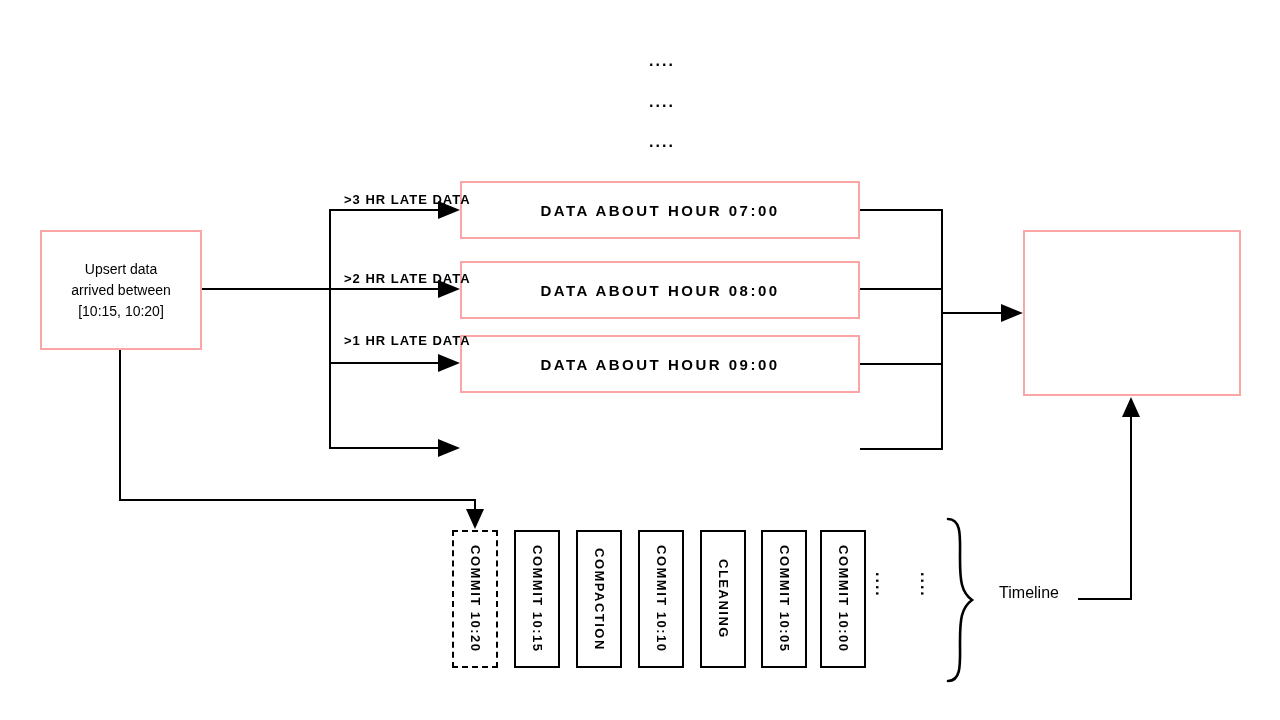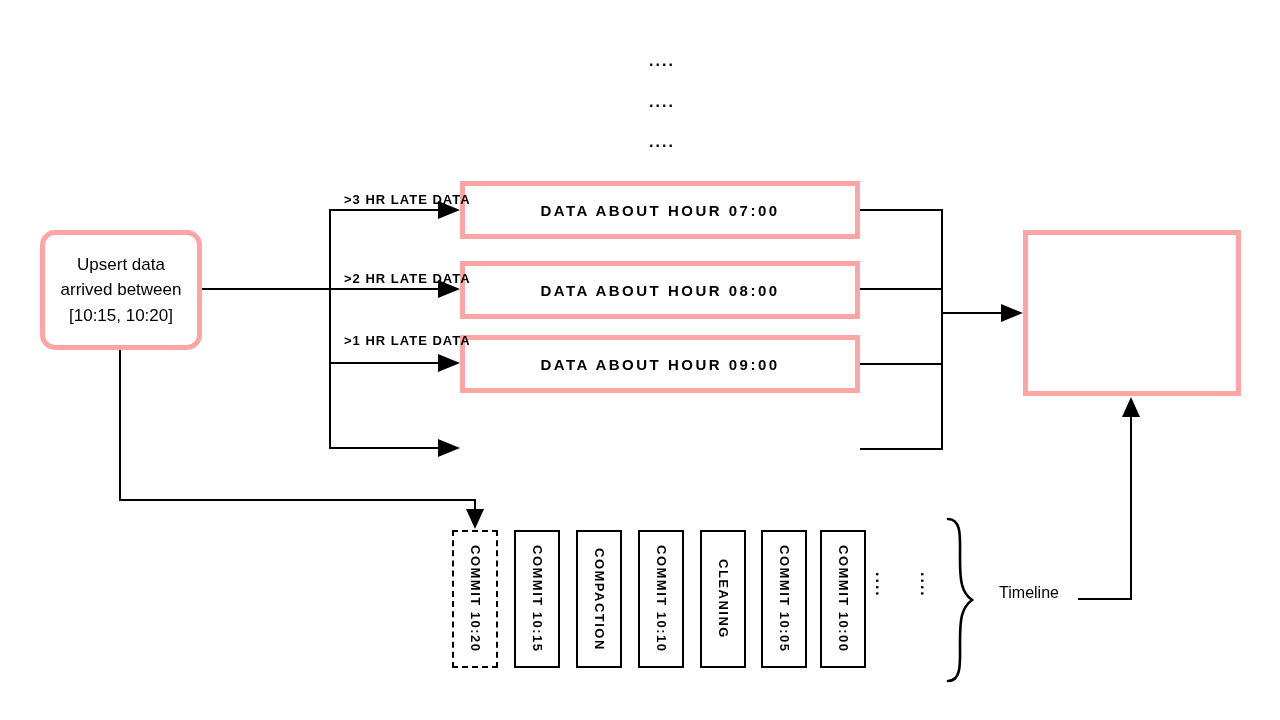--- a/index.html
+++ b/index.html
@@ -7,41 +7,40 @@
   body { font-family: "Liberation Sans", sans-serif; color: #000; }
   .canvas {
     position: relative;
     width: 1280px;
     height: 720px;
     background: #ffffff;
     overflow: hidden;
   }
   .box {
     position: absolute;
-    border: 5px solid #fca5a5;
+    border: 2px solid #fca5a5;
     background: #fff;
     display: flex;
     align-items: center;
     justify-content: center;
     text-align: center;
   }
   .hour-box {
     left: 460px;
     width: 400px;
     height: 58px;
     font-weight: bold;
     font-size: 15px;
     letter-spacing: 2.5px;
   }
   .left-box {
     left: 40px; top: 230px; width: 162px; height: 120px;
     flex-direction: column;
-    font-size: 17px;
+    font-size: 14px;
     line-height: 1.5;
-    border-radius: 15px;
   }
   .right-box {
     left: 1023px; top: 230px; width: 218px; height: 166px;
     flex-direction: column;
     font-size: 17.5px;
     line-height: 1.5;
   }
   .late-label {
     position: absolute;
     font-weight: bold;

